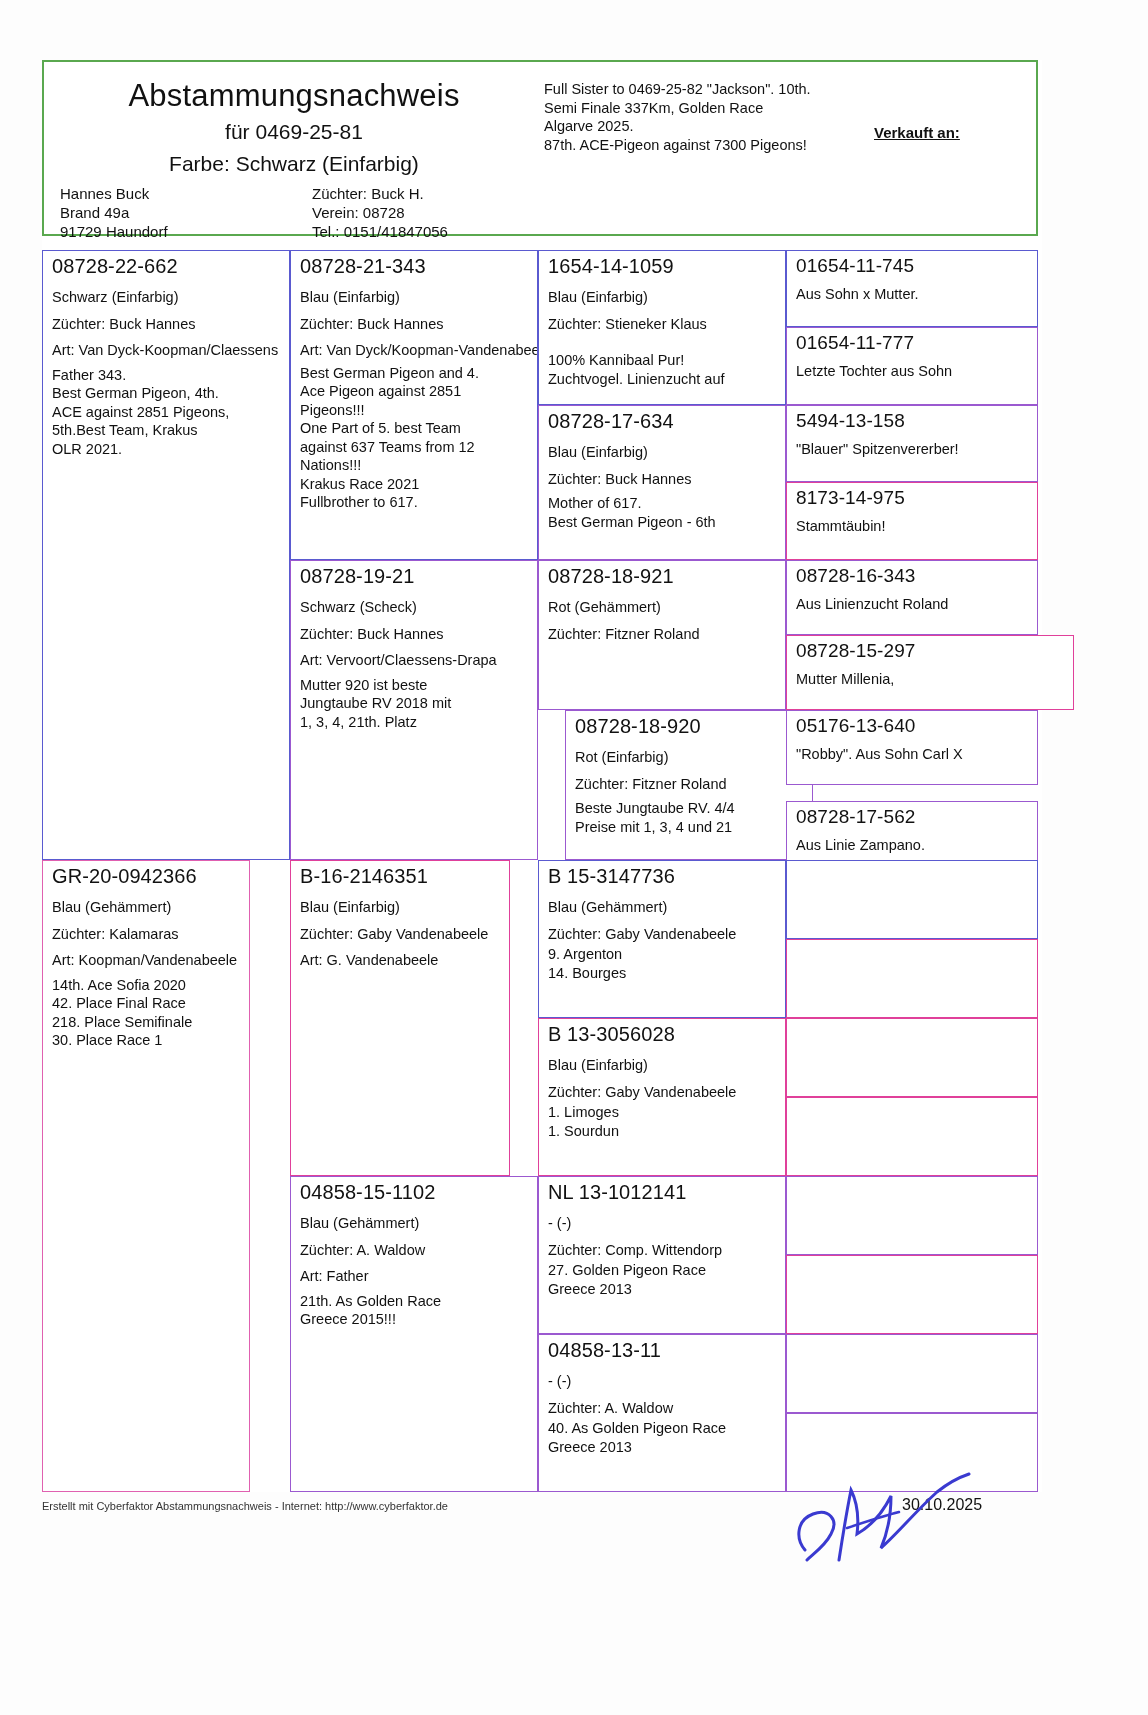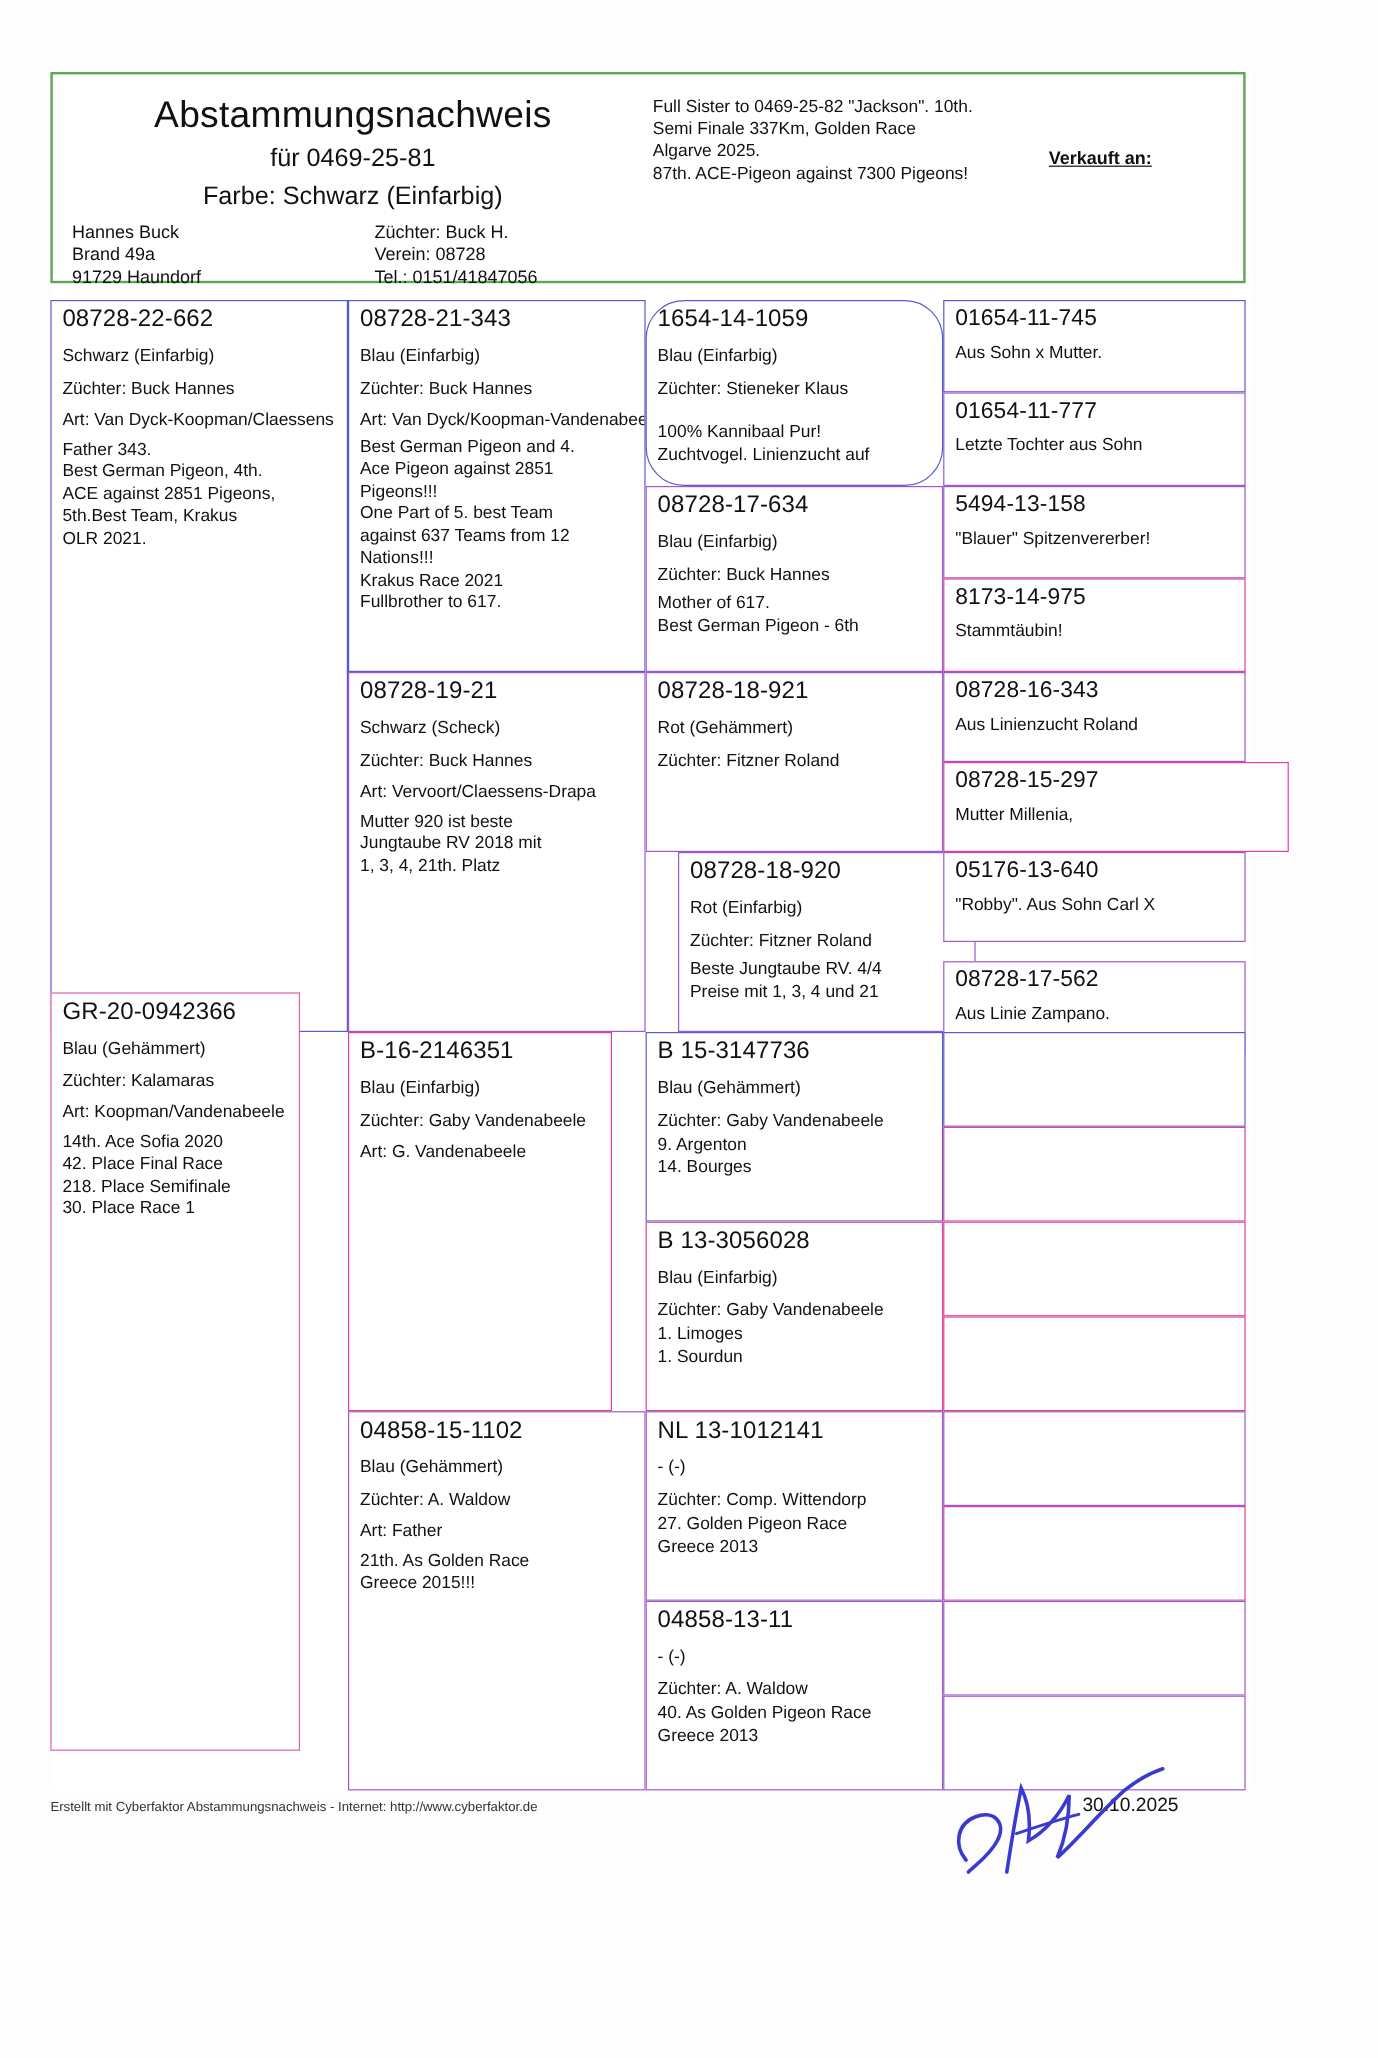--- a/index.html
+++ b/index.html
@@ -112,21 +112,21 @@
     <div class="line" style="margin-top:10px">Schwarz (Einfarbig)</div>
     <div class="line" style="margin-top:8px">Züchter: Buck Hannes</div>
     <div class="line" style="margin-top:8px">Art: Van Dyck-Koopman/Claessens</div>
     <div class="blk">Father 343.
 Best German Pigeon, 4th.
 ACE against 2851 Pigeons,
 5th.Best Team, Krakus
 OLR 2021.</div>
   </div>
 
-  <div class="cell b-pink" style="left:0px;top:767px;width:208px;height:632px;">
+  <div class="cell b-pink" style="left:0px;top:800px;width:208px;height:632px;">
     <div class="ring">GR-20-0942366</div>
     <div class="line" style="margin-top:10px">Blau (Gehämmert)</div>
     <div class="line" style="margin-top:8px">Züchter: Kalamaras</div>
     <div class="line" style="margin-top:8px">Art: Koopman/Vandenabeele</div>
     <div class="blk">14th. Ace Sofia 2020
 42. Place Final Race
 218. Place Semifinale
 30. Place Race 1</div>
   </div>
 
@@ -164,21 +164,21 @@
 
   <div class="cell b-violet" style="left:248px;top:1116px;width:248px;height:316px;">
     <div class="ring">04858-15-1102</div>
     <div class="line" style="margin-top:10px">Blau (Gehämmert)</div>
     <div class="line" style="margin-top:8px">Züchter: A. Waldow</div>
     <div class="line" style="margin-top:8px">Art: Father</div>
     <div class="blk">21th. As Golden Race
 Greece 2015!!!</div>
   </div>
 
-  <div class="cell b-blue" style="left:496px;top:190px;width:248px;height:155px;border-radius:32px;">
+  <div class="cell b-blue" style="left:496px;top:190px;width:248px;height:155px;">
     <div class="ring">1654-14-1059</div>
     <div class="line" style="margin-top:10px">Blau (Einfarbig)</div>
     <div class="line" style="margin-top:8px">Züchter: Stieneker Klaus</div>
     <div class="blk" style="margin-top:18px">100% Kannibaal Pur!
 Zuchtvogel. Linienzucht auf</div>
   </div>
 
   <div class="cell b-violet" style="left:496px;top:345px;width:248px;height:155px;">
     <div class="ring">08728-17-634</div>
     <div class="line" style="margin-top:10px">Blau (Einfarbig)</div>

